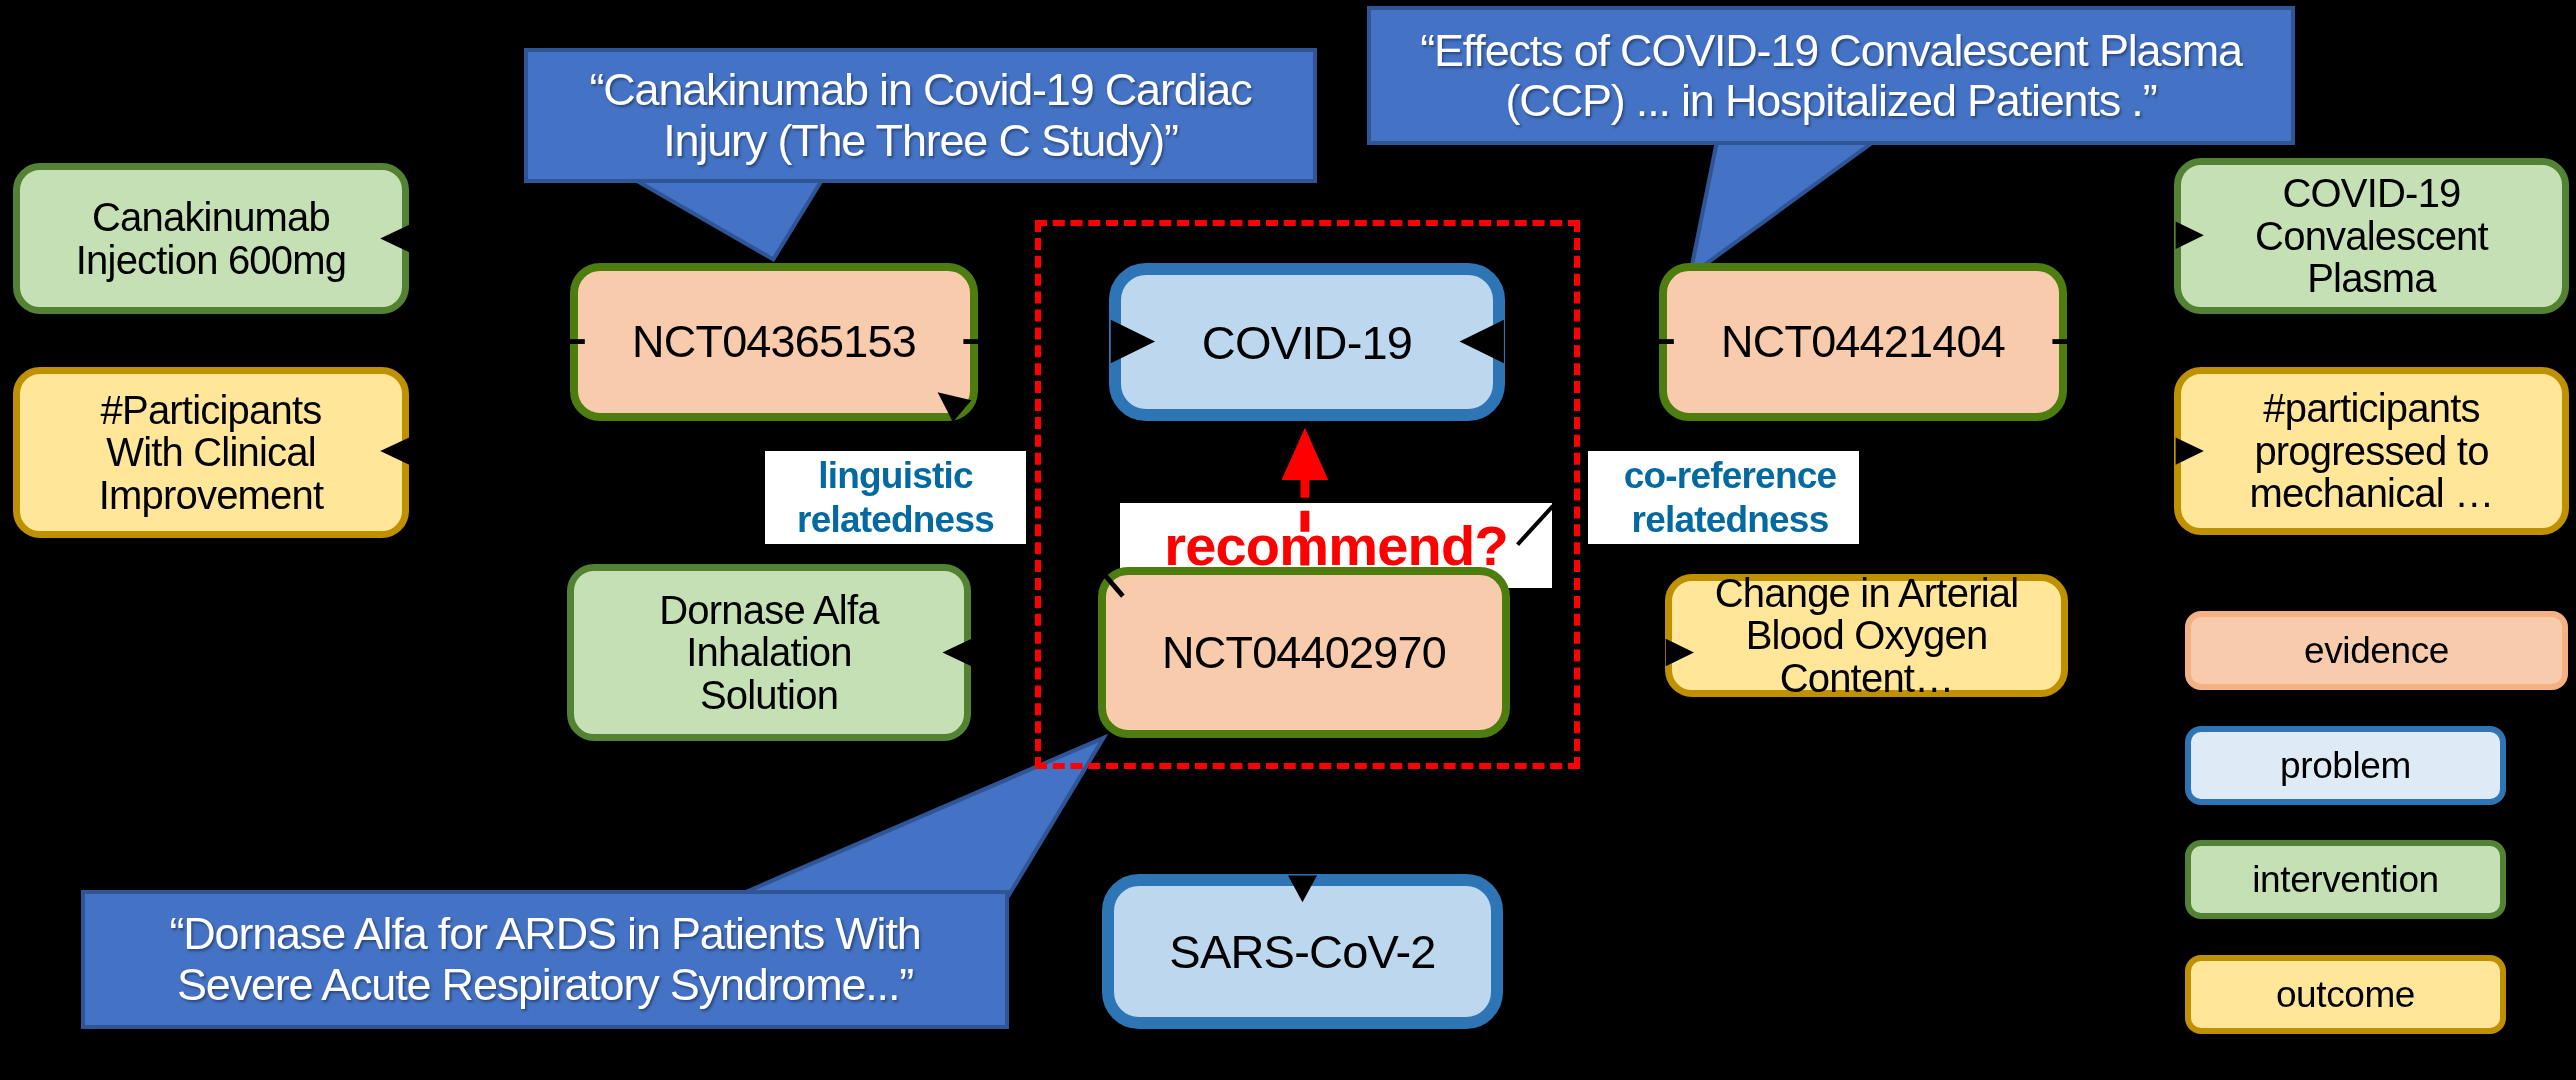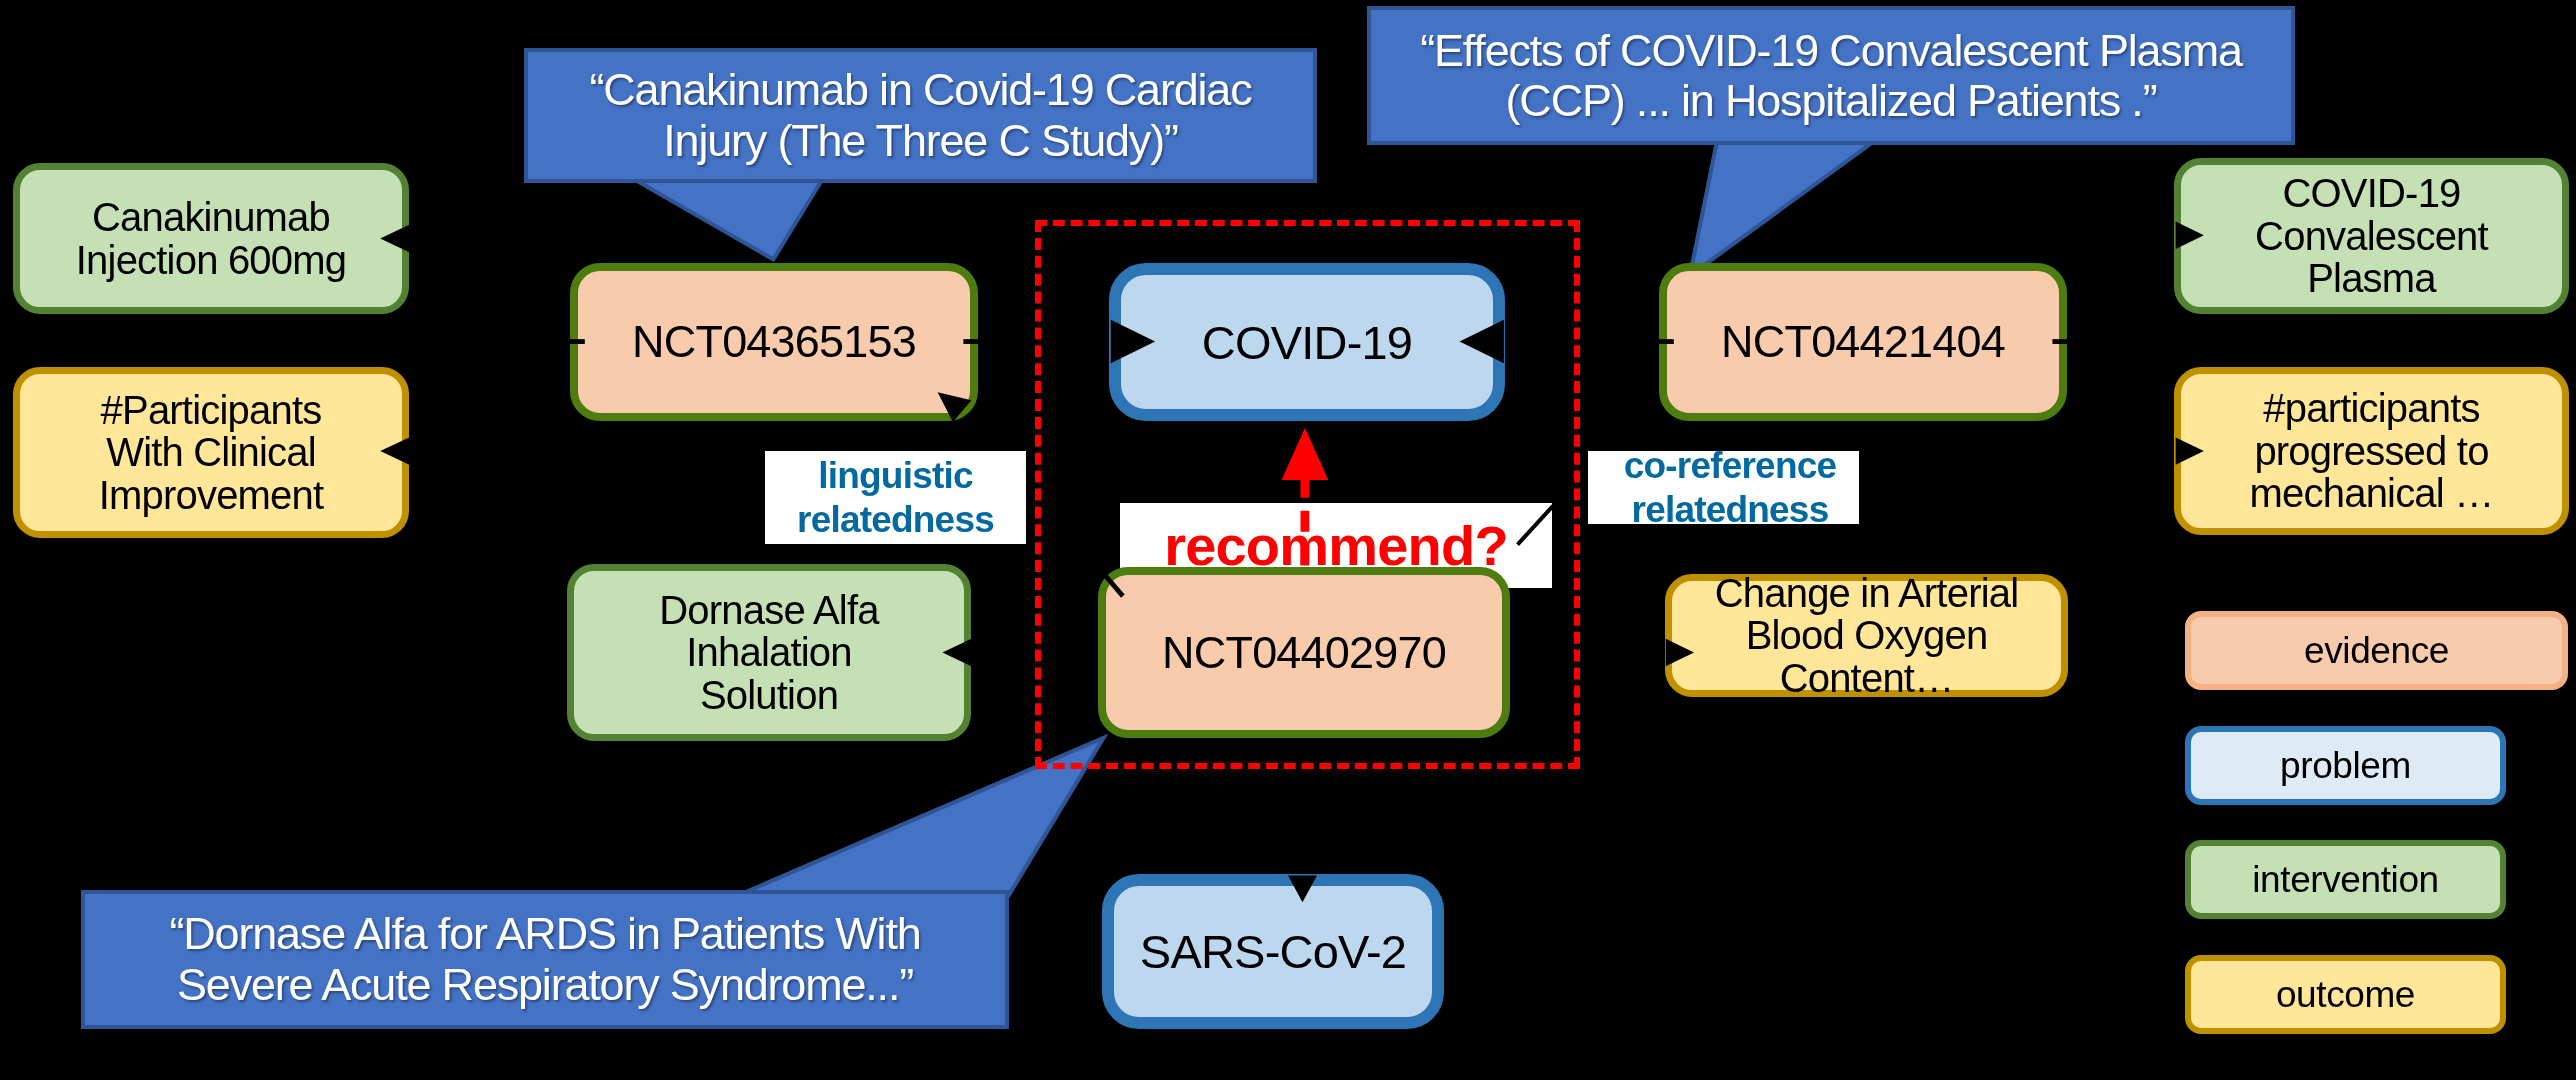--- a/index.html
+++ b/index.html
@@ -87,39 +87,39 @@
 With Clinical
 Improvement</div>
 
   <div class="abs node-evidence center" style="left:570px;top:263px;width:408px;height:158px;">NCT04365153</div>
   <div class="abs node-problem center" style="left:1109px;top:263px;width:396px;height:158px;">COVID-19</div>
   <div class="abs node-evidence center" style="left:1659px;top:263px;width:408px;height:158px;">NCT04421404</div>
 
   <div class="abs edge-label center pre" style="left:765px;top:451px;width:261px;height:93px;">linguistic
 relatedness</div>
   <div class="abs recommend-label center" style="left:1120px;top:459px;width:432px;height:85px;">recommend?</div>
-  <div class="abs edge-label center pre" style="left:1588px;top:451px;width:271px;height:73px;padding-left:13px;">co-reference
+  <div class="abs edge-label center pre" style="left:1588px;top:451px;width:271px;height:93px;padding-left:13px;">co-reference
 relatedness</div>
 
   <div class="abs box-intervention center pre" style="left:567px;top:564px;width:404px;height:177px;">Dornase Alfa
 Inhalation
 Solution</div>
   <div class="abs node-evidence center" style="left:1098px;top:567px;width:412px;height:171px;">NCT04402970</div>
   <div class="abs box-outcome center pre" style="left:1665px;top:574px;width:403px;height:123px;">Change in Arterial
 Blood Oxygen
 Content…</div>
 
   <div class="abs box-intervention center pre" style="left:2174px;top:158px;width:395px;height:156px;">COVID-19
 Convalescent
 Plasma</div>
   <div class="abs box-outcome center pre" style="left:2174px;top:367px;width:395px;height:168px;">#participants
 progressed to
 mechanical …</div>
 
-  <div class="abs node-problem center" style="left:1102px;top:874px;width:342px;height:155px;">SARS-CoV-2</div>
+  <div class="abs node-problem center" style="left:1102px;top:874px;width:401px;height:155px;">SARS-CoV-2</div>
 
   <div class="abs legend-item legend-evidence center" style="left:2185px;top:611px;width:383px;height:79px;">evidence</div>
   <div class="abs legend-item legend-problem center" style="left:2185px;top:726px;width:321px;height:79px;">problem</div>
   <div class="abs legend-item legend-intervention center" style="left:2185px;top:840px;width:321px;height:79px;">intervention</div>
   <div class="abs legend-item legend-outcome center" style="left:2185px;top:955px;width:321px;height:79px;">outcome</div>
 
   <svg class="layer" width="2576" height="1081" viewBox="0 0 3198 1342">
 
     <line x1="694" y1="424" x2="726" y2="424" stroke="#000" stroke-width="6"></line>
     <line x1="1196" y1="424" x2="1230" y2="424" stroke="#000" stroke-width="6"></line>

